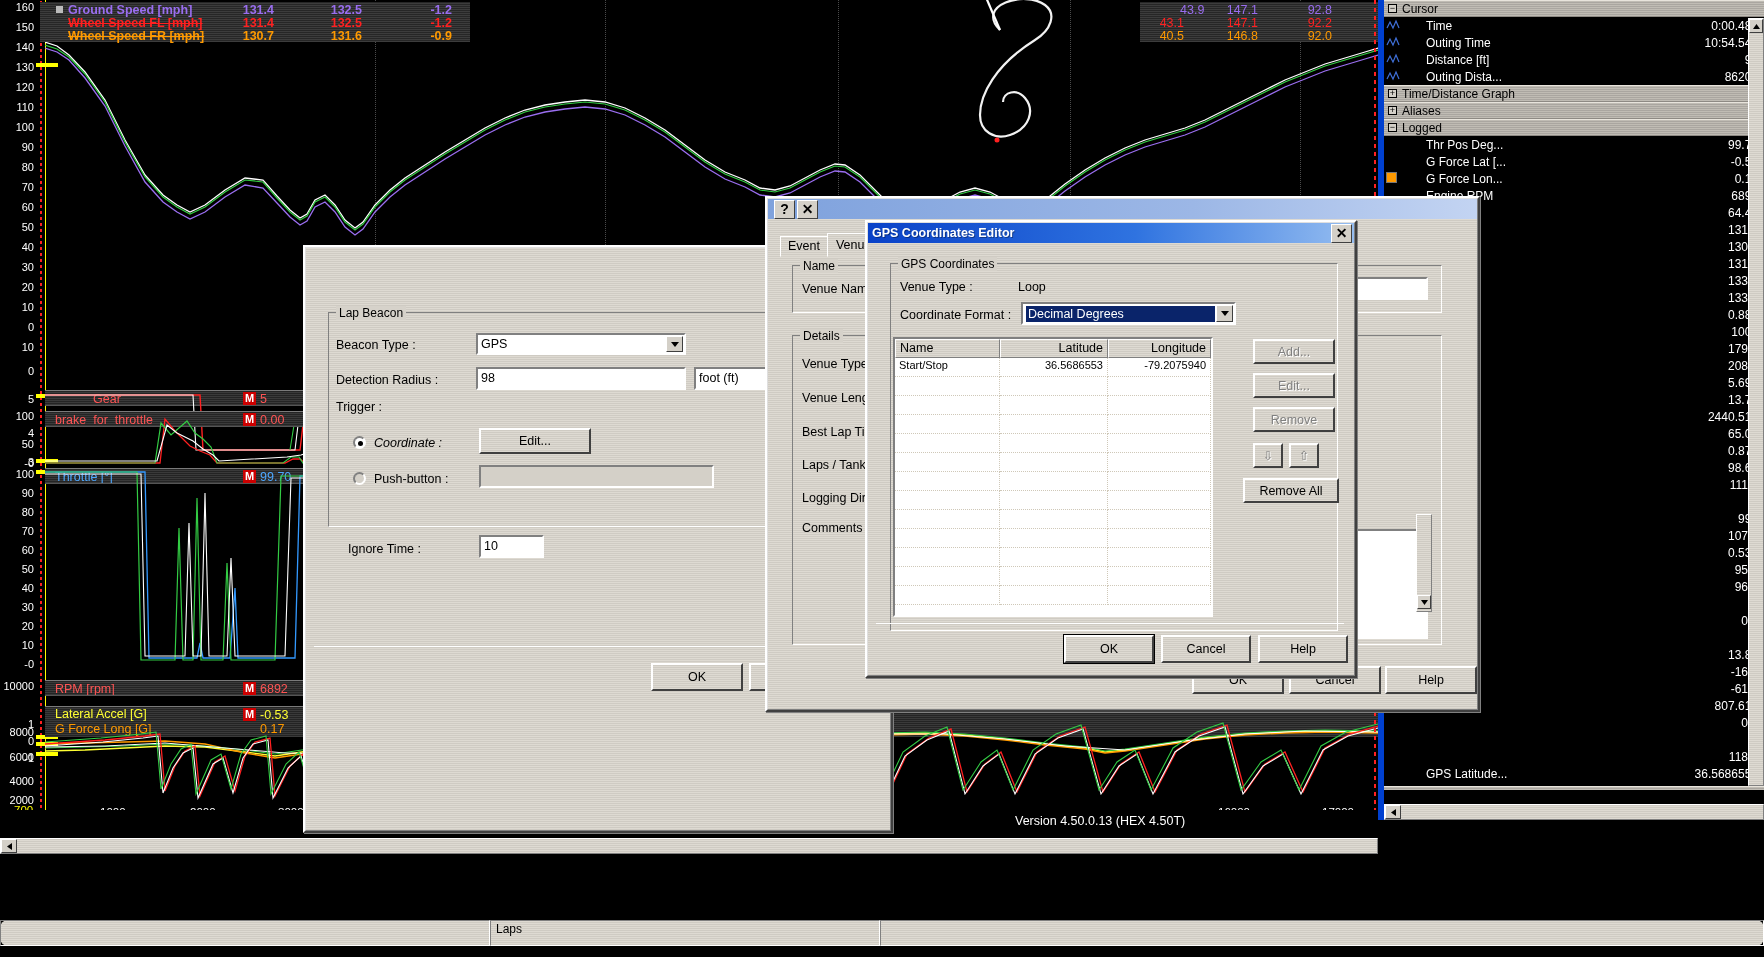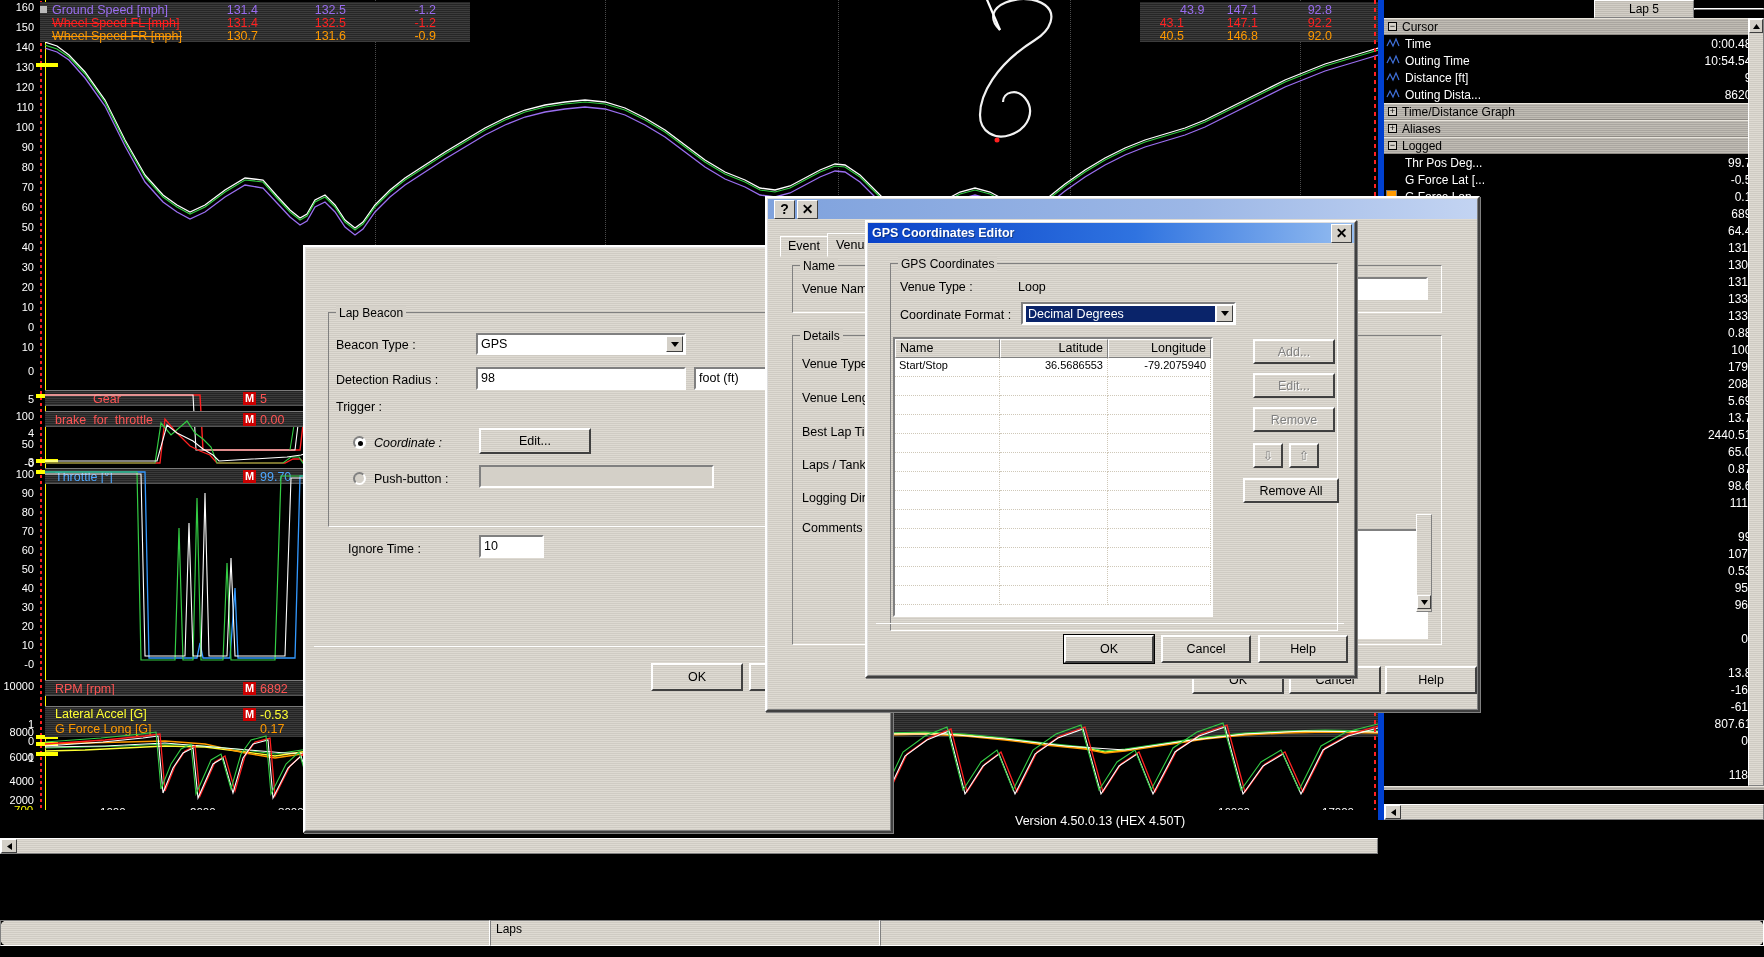--- a/index.html
+++ b/index.html
@@ -45,21 +45,22 @@
   }
   .legendbar .cv { position:absolute; }
 
   .ylinemark { position:absolute; width:22px; height:4px; }
 
   
   .toplegend {
     position: absolute;
     background-image: repeating-linear-gradient(0deg,#3c3c3c 0 1px,#262626 1px 2px);
     font-size: 12.5px;
-    padding: 1px 0;
+    padding: 1px 16px;
+    font-weight: bold;
   }
   .toplegend .row { position: relative; height: 13px; white-space: nowrap; }
   .toplegend .lbl { position:absolute; left: 12px; }
   .toplegend .strike { text-decoration: line-through; }
   .toplegend .c1 { position:absolute; left: 170px; width:48px; text-align:right;}
   .toplegend .c2 { position:absolute; left: 258px; width:48px; text-align:right;}
   .toplegend .c3 { position:absolute; left: 348px; width:48px; text-align:right;}
   .toplegend .sq { position:absolute; left:0; top:3px; width:7px;height:7px;background:#bbb;}
 
   .toplegendR {
@@ -194,21 +195,21 @@
     background:#b4b0a8;
     background-image: repeating-linear-gradient(0deg,#c0bcb4 0 1px,#aaa6a0 1px 2px);
     color:#000; border-bottom:1px solid #8e8a84; border-top:1px solid #e8e4dc;
     padding-left:4px;
   }
   .sb-group .pm {
     width:9px;height:9px;border:1px solid #000;background:#d4d0c8;
     font-size:9px;line-height:7px;text-align:center;margin-right:5px;color:#000;
     font-family:"Liberation Sans",sans-serif;
   }
-  .sb-row { display:flex; align-items:center; height:17px; color:#fff; padding-left:2px; }
+  .sb-row { display:flex; align-items:center; height:17px; color:#fff; padding-left:2px;gap:21px; }
   .sb-row .ico { width:16px; height:13px; margin-right:3px; flex:0 0 16px; position:relative;}
   .sb-row .nm { flex:1; overflow:hidden; white-space:nowrap; }
   .sb-row .vl { text-align:right; padding-right:6px; white-space:nowrap; }
   .sb-swatch { width:11px;height:11px; border:1px solid #777; }
 
   .scroll-h {
     position:absolute; height:16px; background:#d4d0c8;
     background-image: repeating-linear-gradient(0deg,#dedad2 0 1px,#cfcbc3 1px 2px);
     border:1px solid; border-color:#ffffff #808080 #808080 #ffffff;
     display:flex; align-items:center;
@@ -446,25 +447,20 @@
     <div class="xlab" style="left:1322px;top:806px;">17000</div>
 
     <div style="position:absolute;left:1374px;top:0;width:2px;height:820px;background:repeating-linear-gradient(0deg,#ff2020 0 4px,transparent 4px 8px);"></div>
   </div>
 
   <div style="position:absolute;left:1378px;top:0;width:6px;height:820px;background:#0040d0;"></div>
 
   <div style="position:absolute;left:0;top:810px;width:1378px;height:28px;background:#000;"></div>
 
   <div class="sidebar" style="left:1384px;top:0;width:380px;height:790px;">
-    <div class="sb-head">
-      <div class="blank"></div>
-      <div class="cell" style="width:100px;">Lap 5</div>
-      <div class="cell" style="width:70px;"></div>
-    </div>
 
     <div class="sb-group">
       <span class="pm">−</span>
       <span>Cursor</span>
     </div>
     <div class="sb-row">
       <span class="ico">
         <svg width="16" height="12" viewBox="0 0 16 12">
             <polyline points="1,9 4,3 7,9 10,2 13,9" fill="none" stroke="#3f6fd8" stroke-width="1.2"></polyline>
           </svg>

